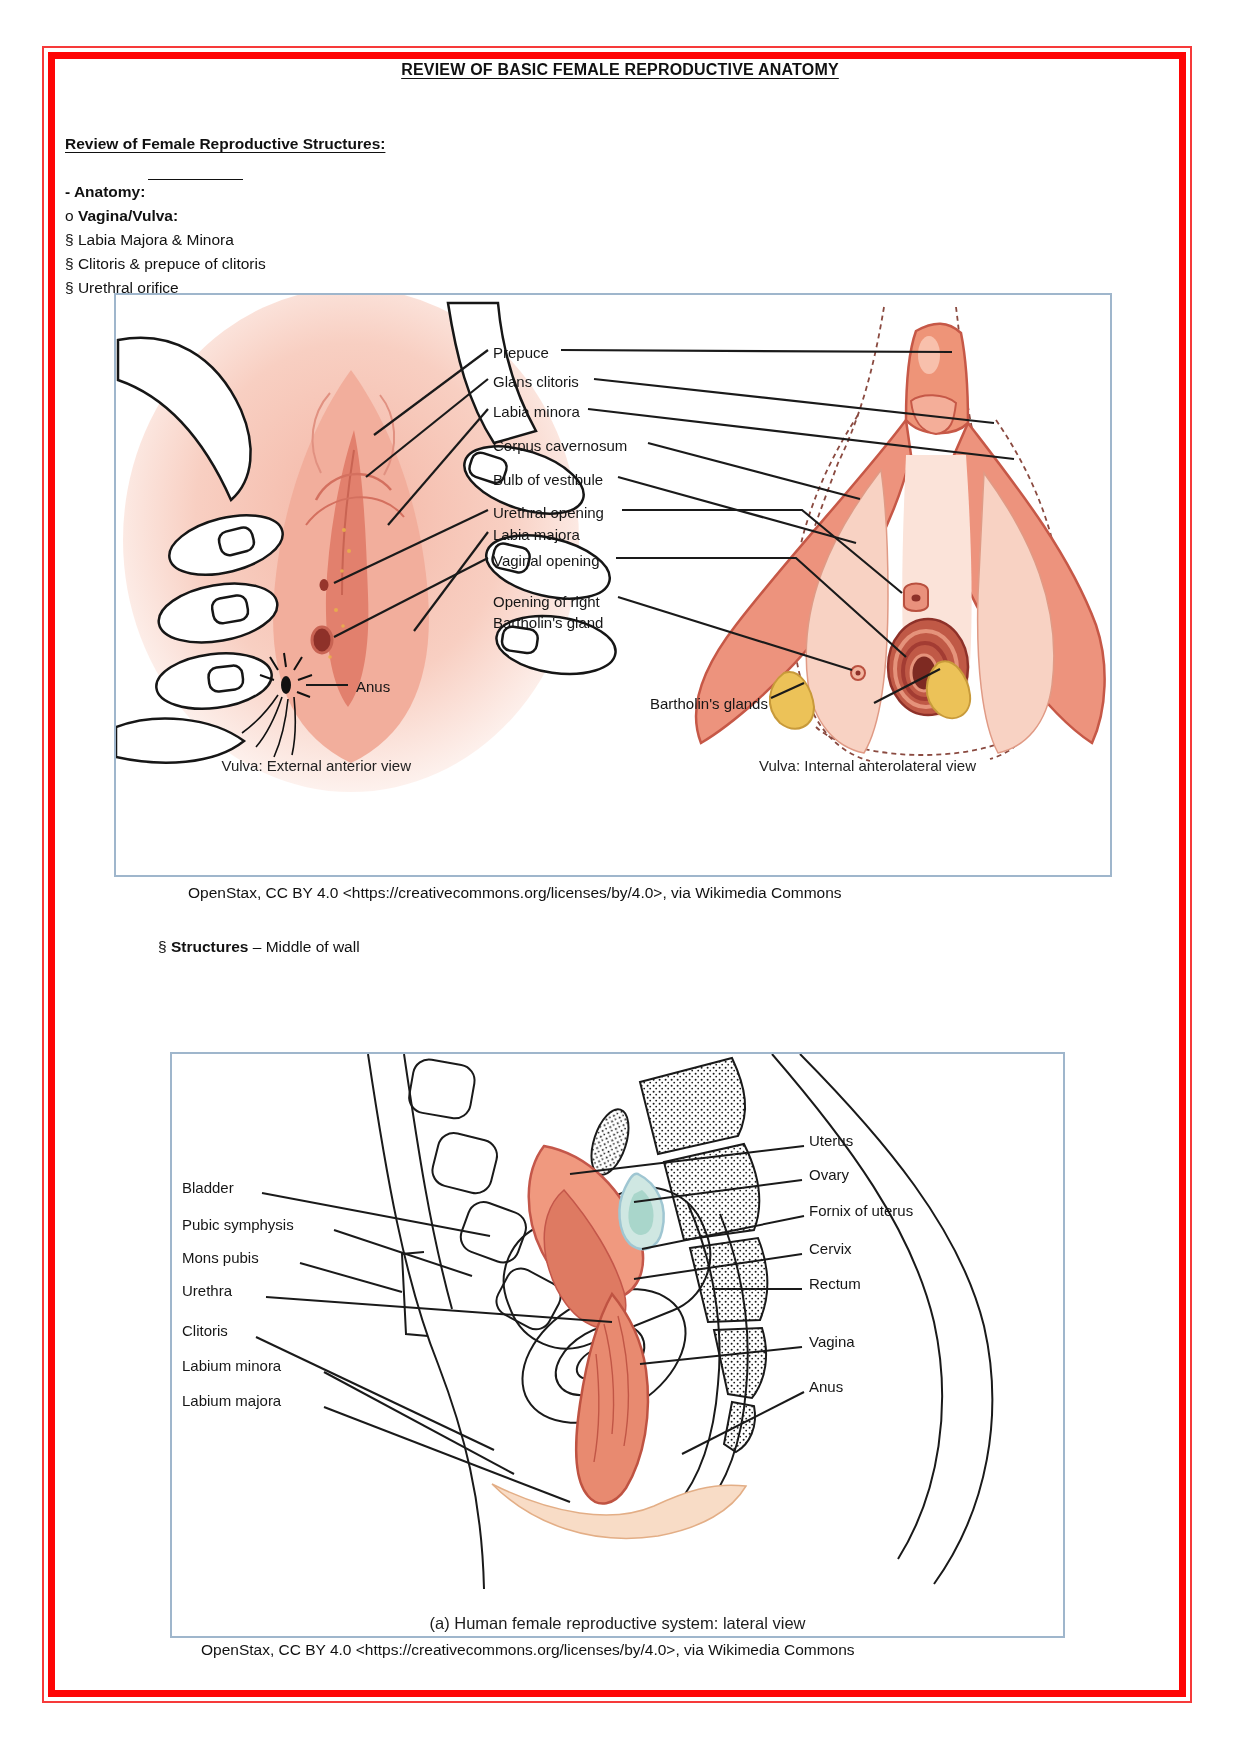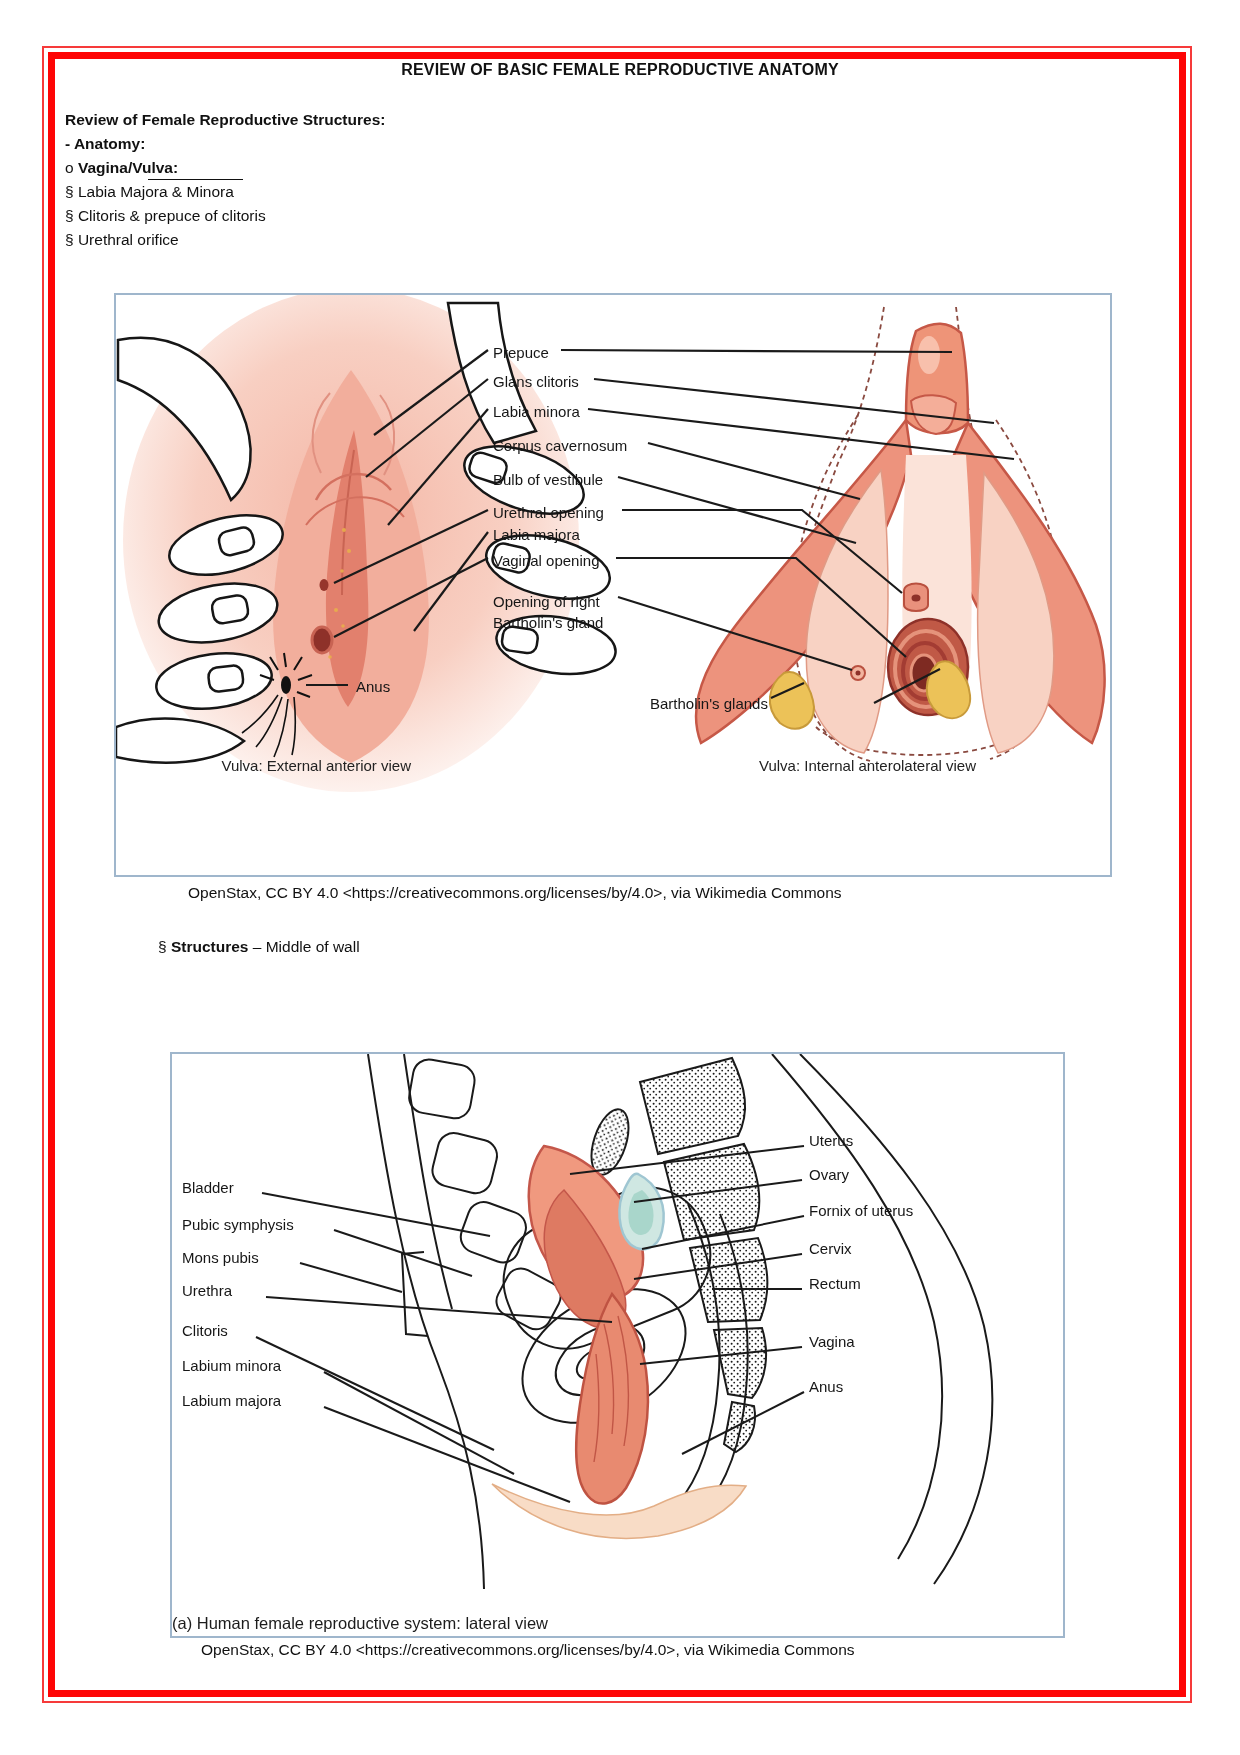--- a/index.html
+++ b/index.html
@@ -2,35 +2,35 @@
 <html><head>
 <meta charset="utf-8">
 <style>
   html,body{margin:0;padding:0;background:#fff;}
   .page{position:relative;width:1240px;height:1755px;background:#fff;overflow:hidden;
         font-family:"Liberation Sans",sans-serif;color:#111;}
   .frame{position:absolute;left:48px;top:52px;width:1124px;height:1631px;
          border:7px solid #FE0505;outline:2px solid #F63A3A;outline-offset:4px;}
   .title{position:absolute;left:0;top:61px;width:100%;text-align:center;
          font-size:16px;font-weight:bold;letter-spacing:.2px;}
-  .u{text-underline-offset:3px;text-align:right;}
+  .u{text-decoration:underline;text-underline-offset:3px;text-align:right;}
   .intro{position:absolute;left:65px;top:108px;font-size:15.5px;line-height:24px;white-space:nowrap;}
-  .bold{font-weight:bold;}
+  .bold{font-weight:bold;margin-top:24px;}
   .anat-underline{position:absolute;left:148px;top:179px;width:95px;height:0;border-top:1.6px solid #111;}
   .figbox{position:absolute;border:2px solid #9FB6CC;background:#fff;}
   .fig1{left:114px;top:293px;width:994px;height:580px;}
   .fig2{left:170px;top:1052px;width:891px;height:582px;}
   .figbox svg{position:absolute;left:0;top:0;}
   .flabel{position:absolute;font-size:15px;color:#161616;line-height:21px;white-space:nowrap;}
   .fcap{position:absolute;font-size:15px;font-weight:normal;color:#222;text-align:right;white-space:nowrap;}
   .attr{position:absolute;font-size:15.5px;color:#111;white-space:nowrap;margin-left:43px;}
   .a1{left:145px;top:884px;}
   .a2{left:158px;top:1641px;}
   .ublock{position:absolute;left:158px;top:933px;font-size:15.5px;line-height:27.5px;white-space:nowrap;}
-  .cap2{position:absolute;left:0;right:0;top:560px;font-size:16.5px;color:#1c1c1c;}
+  .cap2{position:absolute;left:0;right:0;top:560px;text-align:center;font-size:16.5px;color:#1c1c1c;}
 </style>
 </head>
 <body>
 
 <div class="page">
   <div class="frame"></div>
 
   <div class="title">
     <span class="u">REVIEW OF BASIC FEMALE REPRODUCTIVE ANATOMY</span>
   </div>

